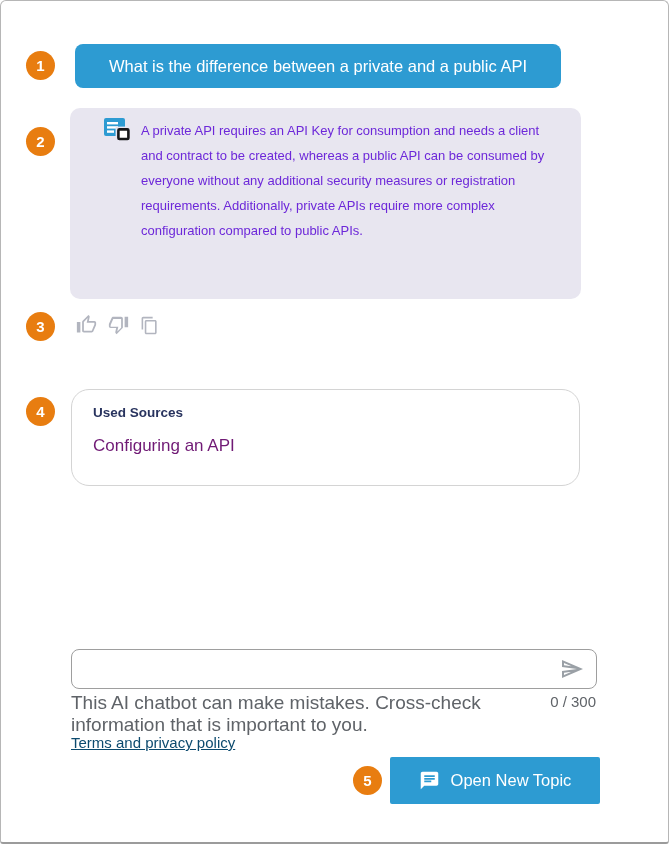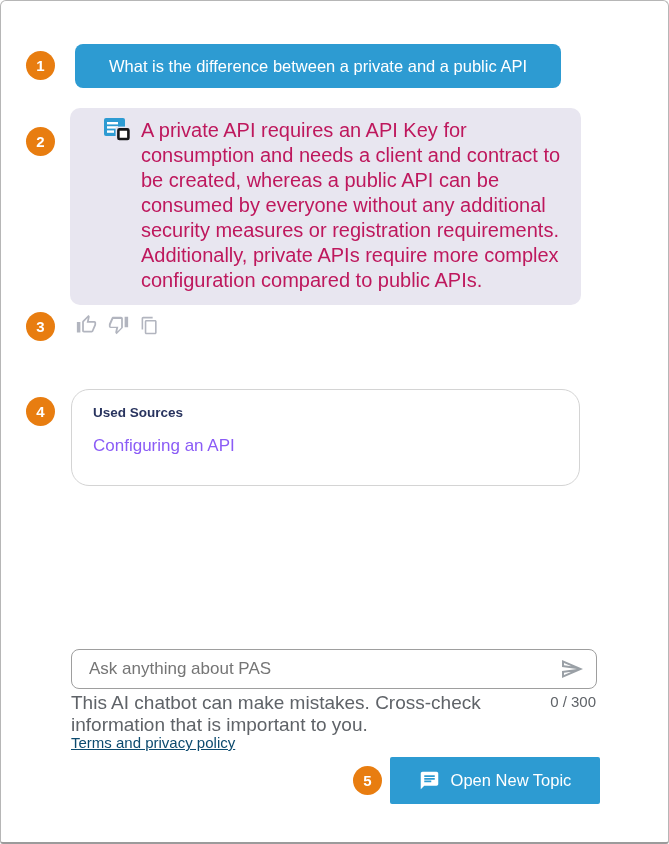--- a/index.html
+++ b/index.html
@@ -61,22 +61,22 @@
     width: 511px;
     min-height: 191px;
     background: #E8E6F0;
     border-radius: 10px;
     padding: 10px 16px 12px 34px;
   }
   .bot-icon { position: absolute; left: 34px; top: 10px; width: 27px; height: 26px; }
   .bot-text {
     margin: 0 0 0 37px;
     width: 422px;
-    color: #be185d;
-    font-size: 20px;
+    color: #6d28d9;
+    font-size: 13px;
     line-height: 25px;
   }
 
   
   .feedback { position: absolute; left: 75px; top: 313px; display: flex; gap: 11px; }
   .icon-btn {
     background: none; border: none; padding: 0; margin: 0;
     width: 21px; height: 21px; cursor: pointer; color: #B2B5BF;
   }
   .icon-btn svg { display: block; width: 21px; height: 21px; fill: currentColor; }
@@ -90,21 +90,21 @@
     border: 1px solid #d4d4d4;
     border-radius: 18px;
     background: #ffffff;
   }
   .sources-heading {
     position: absolute; left: 21px; top: 15px;
     font-size: 13.5px; font-weight: bold; color: #28335E;
   }
   .source-item {
     position: absolute; left: 21px; top: 46px;
-    font-size: 17px; font-weight: 500; color: #8b5cf6;
+    font-size: 17px; font-weight: 500; color: #701a75;
     cursor: pointer;
     text-align: right;
   }
 
   
   .composer {
     position: absolute;
     left: 70px; top: 648px;
     width: 526px; height: 40px;
     border: 1px solid #9E9E9E;
@@ -199,21 +199,20 @@
         </svg>
     </button>
   </div>
 
   <div class="sources-box">
     <div class="sources-heading">Used Sources</div>
     <div class="source-item">Configuring an API</div>
   </div>
 
   <div class="composer">
-    <input type="text" placeholder="Ask anything about PAS" style="">
     <button class="send-btn">
       <svg viewBox="0 0 24 24">
           <path d="M4 6.03l7.51 3.22-7.52-1 .01-2.22m7.5 8.72L4 17.97v-2.22l7.51-1M2.01 3L2 10l15 2-15 2 .01 7L23 12 2.01 3z"></path>
         </svg>
     </button>
   </div>
 
   <div class="disclaimer">This AI chatbot can make mistakes. Cross-check information that is important to you.</div>
   <div class="counter">0 / 300</div>
   <a class="terms">Terms and privacy policy</a>

